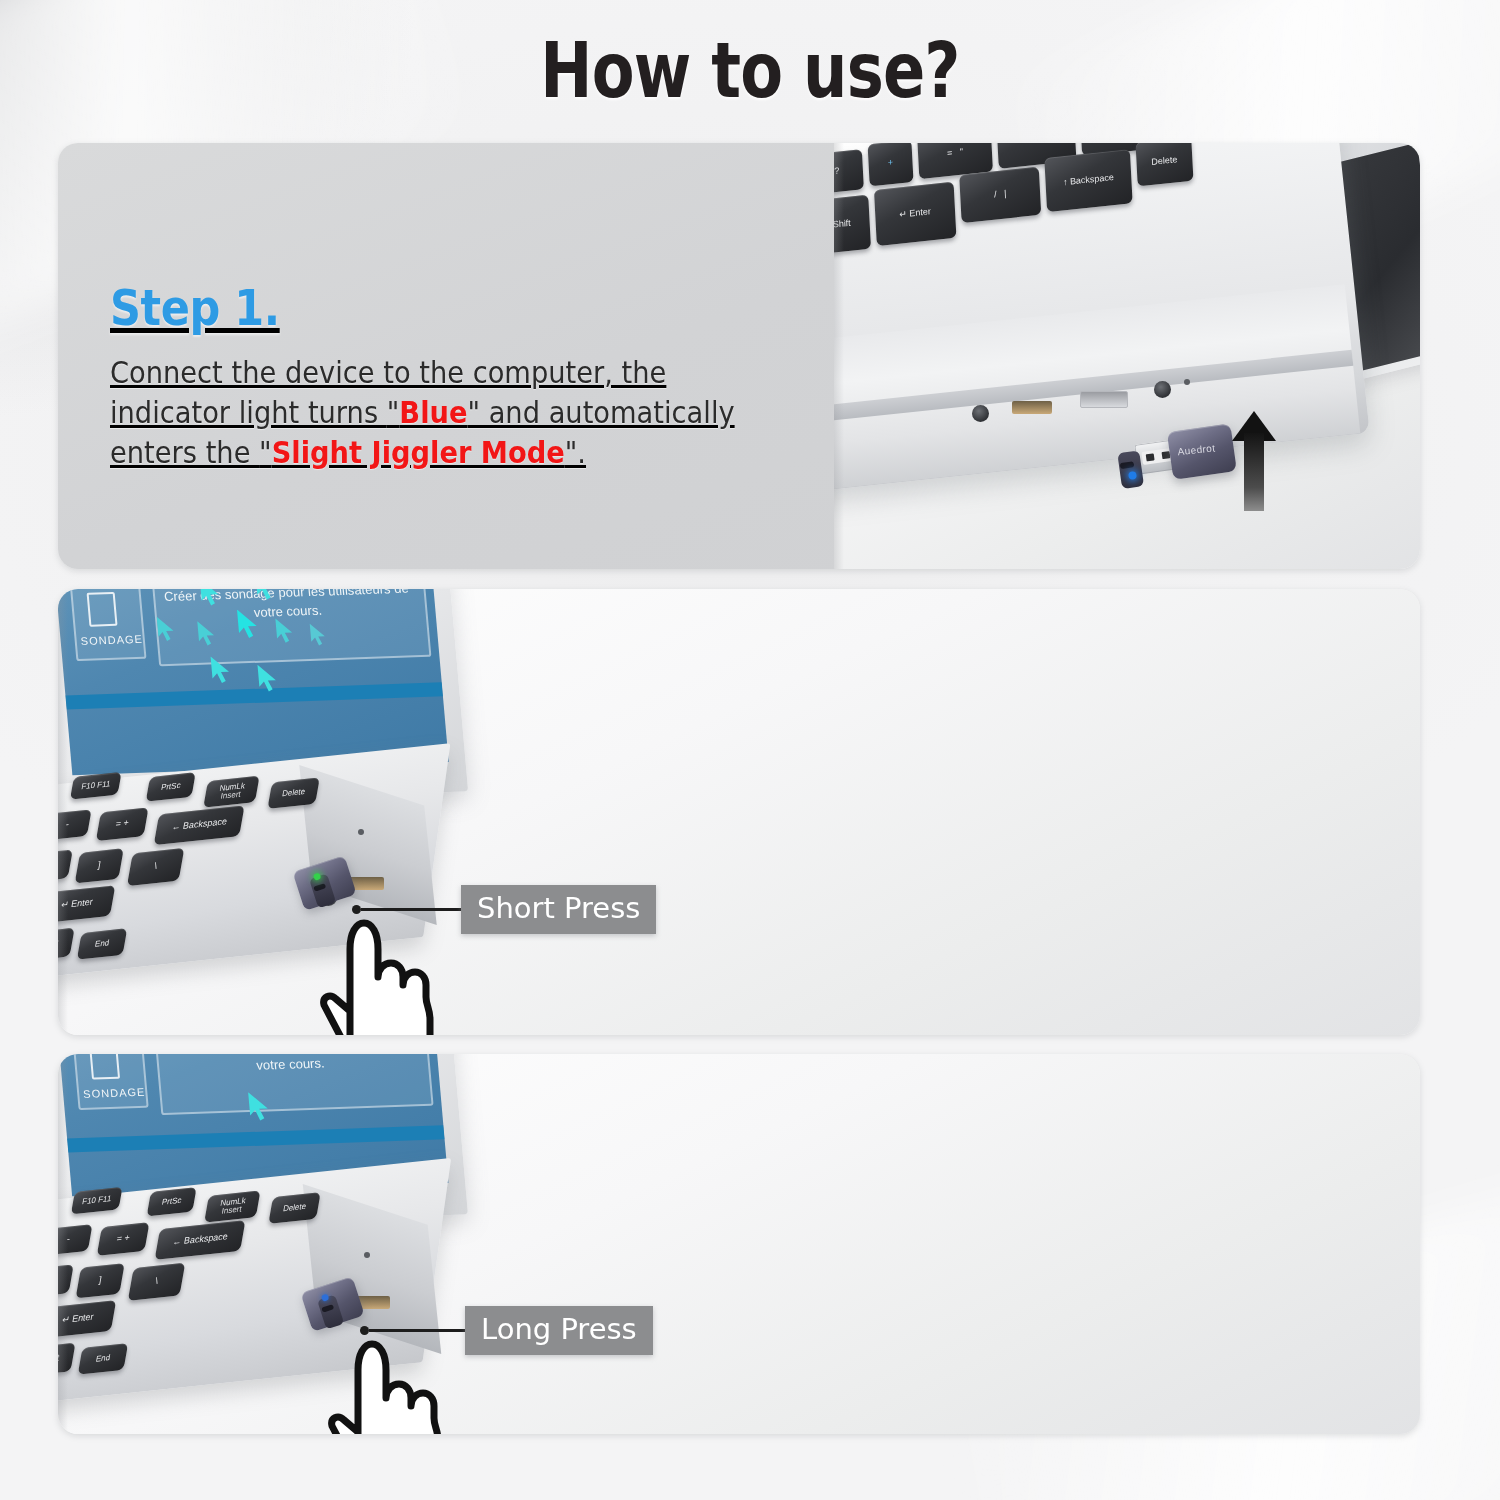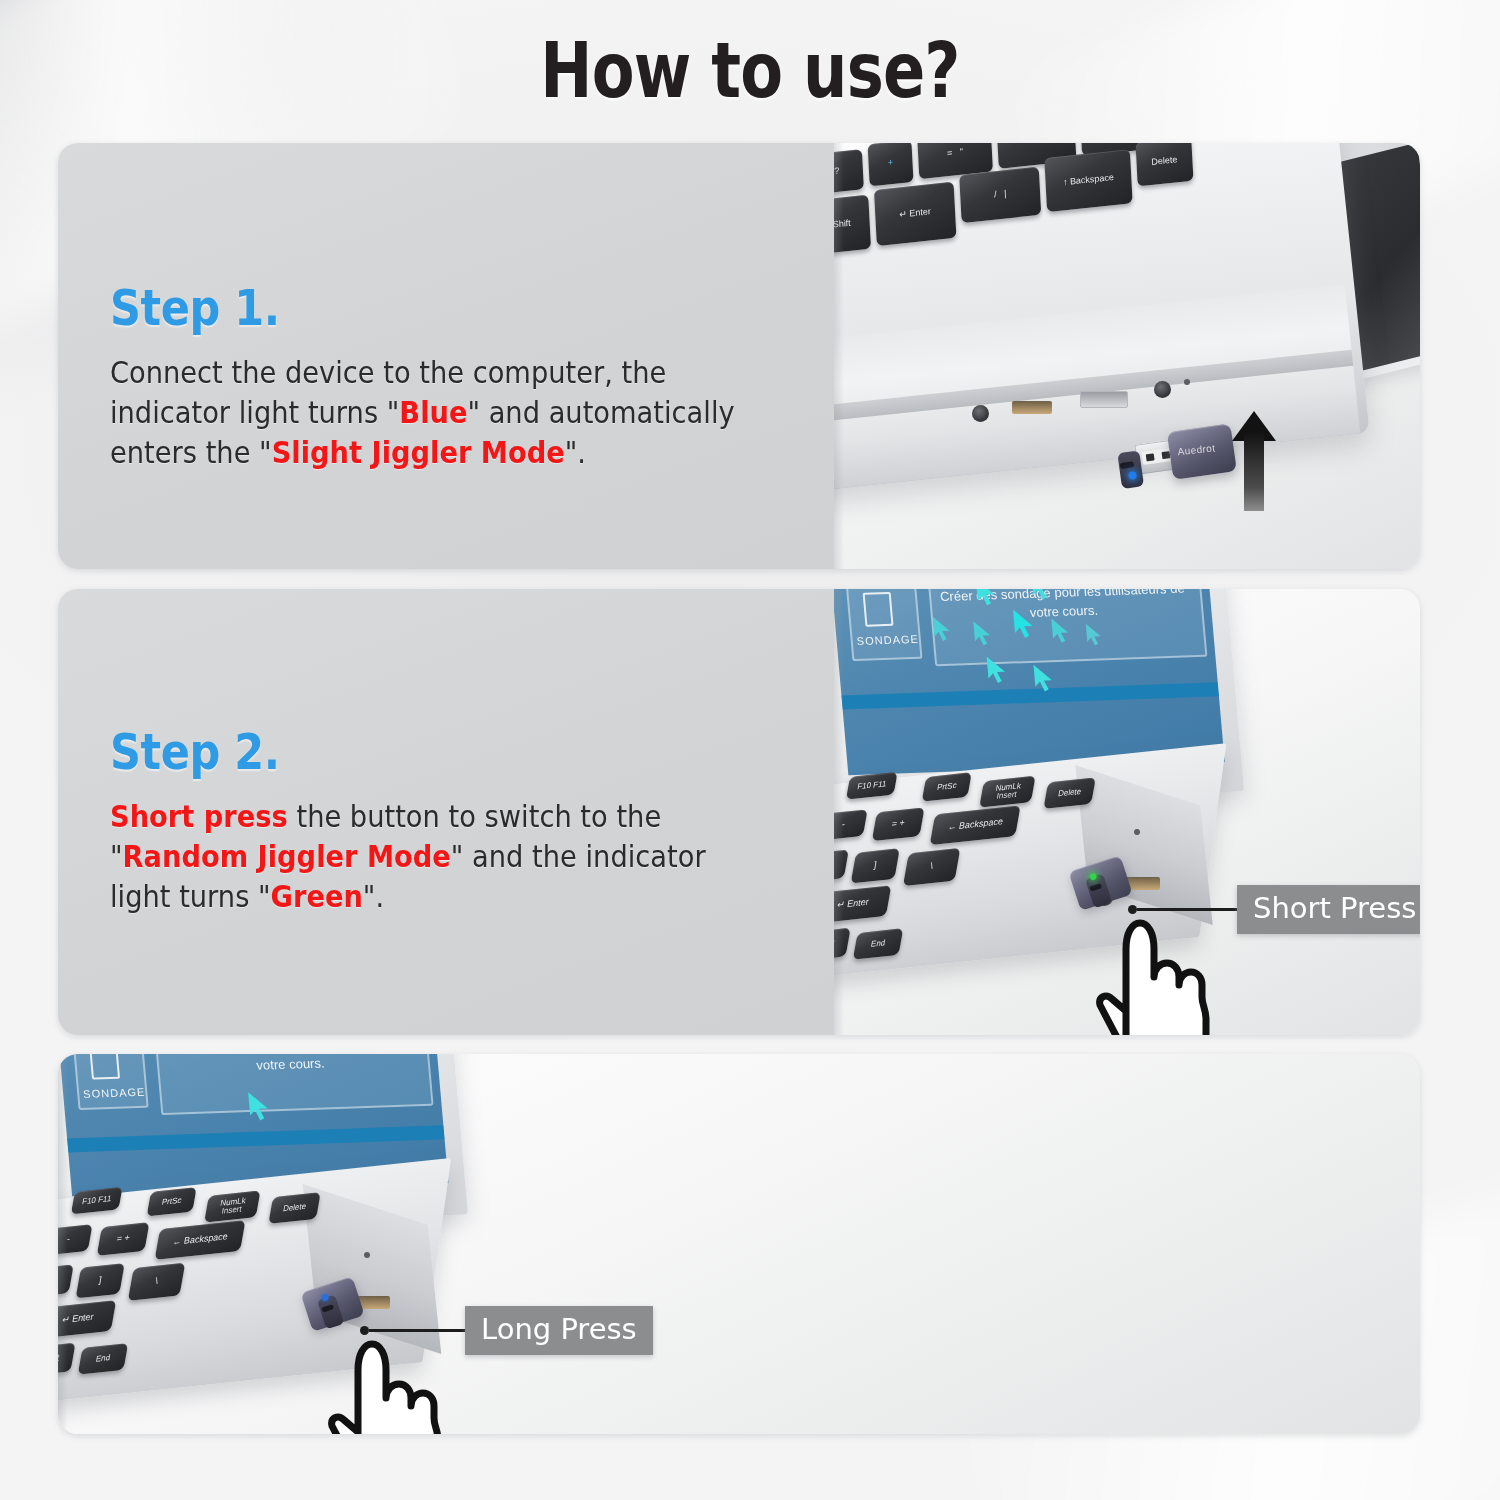--- a/index.html
+++ b/index.html
@@ -71,21 +71,21 @@
   .card-text {
     position: relative;
     width: 776px;
     flex: 0 0 776px;
     padding: 0 0 0 52px;
     box-sizing: border-box;
     display: flex;
     flex-direction: column;
     justify-content: center;
   }
-  #card-1 .card-text { padding-top: 40px; }
+  #card-1 .card-text { padding-top: 40px; text-decoration: underline; }
   #card-2 .card-text { padding-top: 16px; }
   #card-3 .card-text { padding-top: 10px; }
 
   .step-head {
     font-family: "DejaVu Sans", sans-serif;
     font-weight: bold;
     font-size: 50px;
     color: #2e9be4;
     transform: scaleX(0.86);
     transform-origin: left center;
@@ -427,24 +427,20 @@
 
         <div class="arrow-up" style="left:398px; top:268px;">
           <div class="head"></div>
           <div class="shaft"></div>
         </div>
       </div>
     </div>
   </div>
 
   <div class="card" id="card-2">
-    <div class="card-text">
-      <div class="step-head">Step 2.</div>
-      <div class="step-body"><span class="hl">Short press</span><span> the button to switch to the </span><span>"</span><span class="hl">Random Jiggler Mode</span><span>" and the indicator light turns </span><span>"</span><span class="hl">Green</span><span>".</span></div>
-    </div>
 
     <div class="photo">
       <div class="photo-edge"></div>
       <div class="photo-inner">
         <div class="desk"></div>
 
         <div class="lp2-screen-frame" style="left:-10px; top:-20px; width:410px; height:230px; transform:rotate(-5deg) skewY(3deg);"></div>
         <div class="lp2-screen" style="left:6px; top:-16px; width:376px; height:196px; transform:rotate(-5deg) skewY(3deg);">
           <div class="scr-card" style="left:14px; top:4px; width:66px; height:74px;"></div>
           <div class="scr-icon" style="left:30px; top:14px; width:24px; height:30px;"></div>

